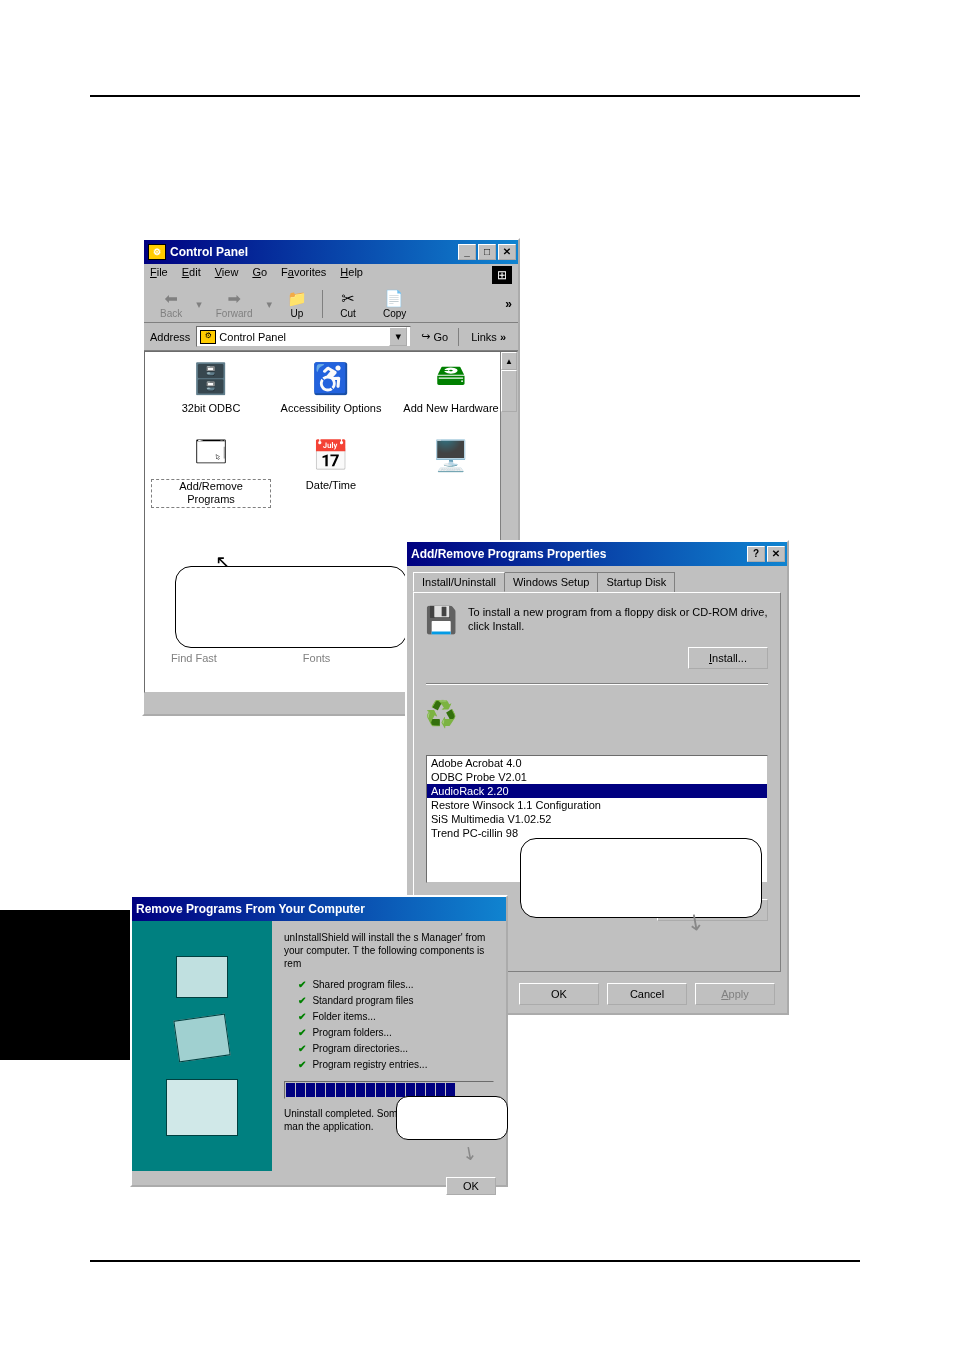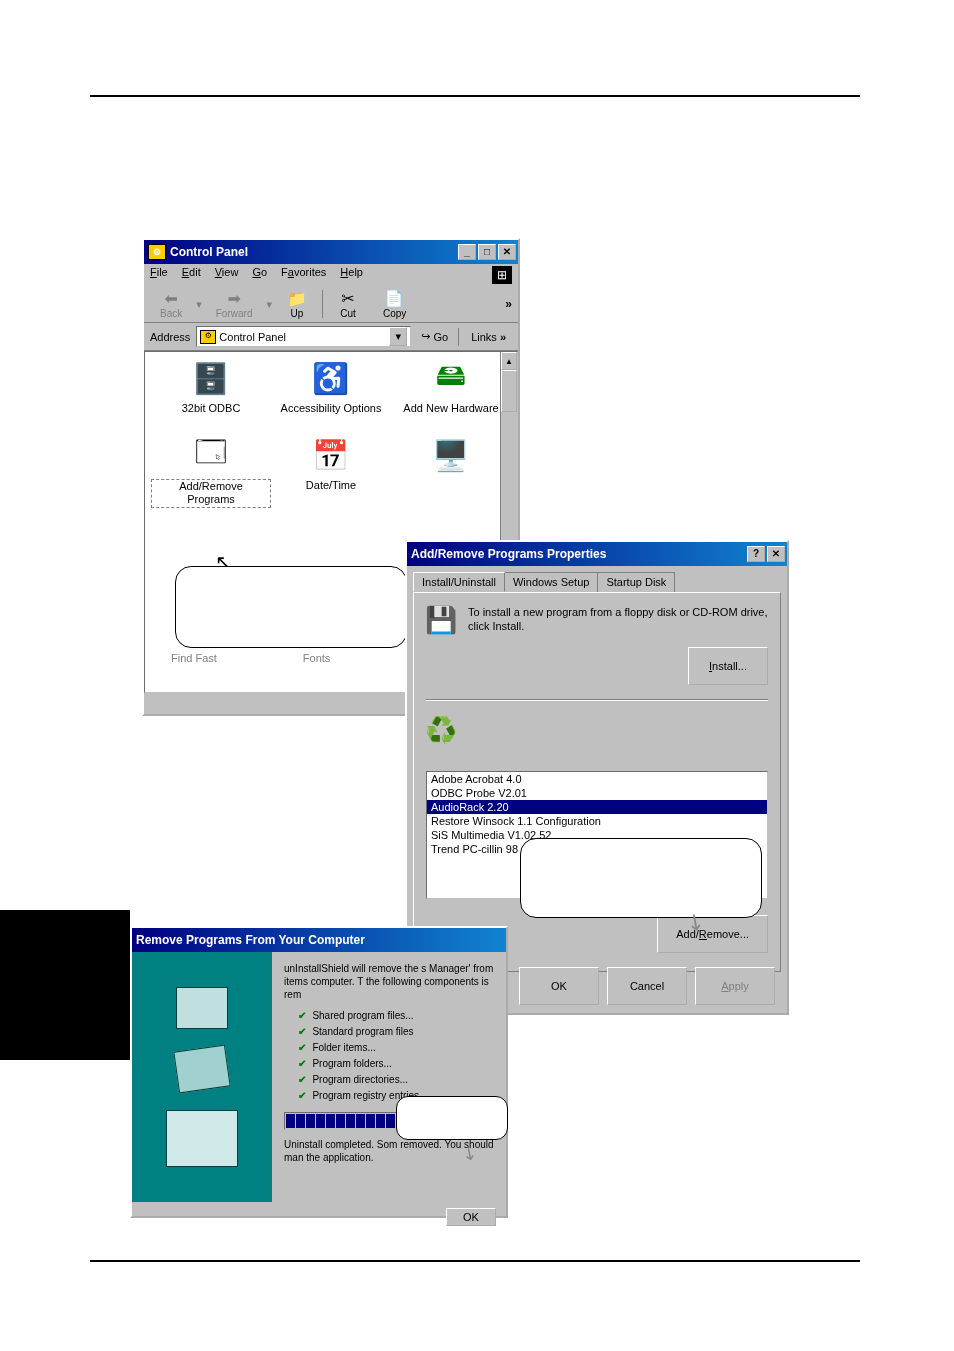--- a/index.html
+++ b/index.html
@@ -48,32 +48,32 @@
 
 .propdlg{position:absolute;left:405px;top:540px;width:384px;height:475px;background:#c0c0c0;border:2px outset #fff;box-sizing:border-box}
 .propdlg .titlebar{background:linear-gradient(to right,#000080,#1084d0)}
 .helpbtn{font-weight:bold}
 .tabs{padding:6px 6px 0 6px;display:flex}
 .tab{background:#c0c0c0;border:1px solid #808080;border-bottom:none;padding:3px 8px;font-size:11px;margin-right:-1px;position:relative}
 .tab.active{background:#c0c0c0;border:1px solid #fff;border-right:1px solid #808080;border-bottom:1px solid #c0c0c0;z-index:2}
 .tabbody{margin:0 6px 6px 6px;border:1px solid #fff;border-right:1px solid #808080;border-bottom:1px solid #808080;background:#c0c0c0;padding:12px;height:380px;box-sizing:border-box;position:relative}
 .section{display:flex;gap:10px;font-size:11px;line-height:1.3}
 .sicon{width:32px;height:32px;flex-shrink:0;display:flex;align-items:center;justify-content:center;font-size:26px}
-.wbtn{background:#c0c0c0;border:1px outset #fff;padding:12px 18px;font-size:11px;min-width:80px;text-align:center}
+.wbtn{background:#c0c0c0;border:1px outset #fff;padding:4px 18px;font-size:11px;min-width:80px;text-align:center}
 .btnrow{display:flex;justify-content:flex-end;margin-top:10px}
 .listbox{background:#fff;border:1px inset #c0c0c0;height:126px;margin-top:24px;overflow:hidden;font-size:11px}
 .listbox .item{padding:1px 4px}
 .listbox .item.sel{background:#000080;color:#fff}
 .dlgbtns{position:absolute;left:0;right:0;bottom:8px;display:flex;justify-content:flex-end;gap:8px;padding:0 12px}
 .dlgbtns .wbtn.disabled{color:#808080}
 .pt-arrow{position:absolute;left:686px;top:909px;font-size:22px;color:#888;transform:rotate(35deg)}
 .speech2{position:absolute;left:520px;top:838px;width:240px;height:78px;background:#fff;border:1.5px solid #000;border-radius:16px}
 
 
-.uninst{position:absolute;left:130px;top:926px;width:378px;height:292px;border:2px outset #fff;background:#c0c0c0;box-sizing:border-box}
+.uninst{position:absolute;left:130px;top:895px;width:378px;height:292px;border:2px outset #fff;background:#c0c0c0;box-sizing:border-box}
 .uninst .body{display:flex;height:250px}
 .uninst .left{width:140px;background:#008080;display:flex;align-items:center;justify-content:center}
 .uninst .left .art{width:110px;height:200px;display:flex;flex-direction:column;align-items:center;justify-content:space-around}
 .uninst .left .m{width:50px;height:40px;background:#c0e0e0;border:1px solid #004040}
 .uninst .right{flex:1;padding:10px 12px;font-size:10px;line-height:1.3;color:#000}
 .uninst .chklist{margin:8px 0 10px 14px}
 .uninst .chklist div{margin:3px 0}
 .uninst .chklist .ck{color:#008000;font-weight:bold;margin-right:6px}
 .progress{height:14px;background:#c0c0c0;border:1px inset #c0c0c0;display:flex;gap:1px;padding:1px}
 .progress .blk{width:9px;background:#000080}
@@ -239,21 +239,21 @@
     </div>
     <div class="body">
       <div class="left">
         <div class="art">
           <div class="m"></div>
           <div class="m" style="transform:rotate(-8deg);background:#a0d0d0"></div>
           <div class="m" style="width:70px;height:55px;background:#d0e8e8"></div>
         </div>
       </div>
       <div class="right">
-        <div>unInstallShield will remove the s  Manager' from items computer. T  the following components is rem</div>
+        <div>unInstallShield will install the s  Manager' from your computer. T  the following components is rem</div>
         <div class="chklist">
           <div><span class="ck">✔</span><span>Shared program files...</span></div>
           <div><span class="ck">✔</span><span>Standard program files</span></div>
           <div><span class="ck">✔</span><span>Folder items...</span></div>
           <div><span class="ck">✔</span><span>Program folders...</span></div>
           <div><span class="ck">✔</span><span>Program directories...</span></div>
           <div><span class="ck">✔</span><span>Program registry entries...</span></div>
         </div>
         <div class="progress">
           <div class="blk"></div>

